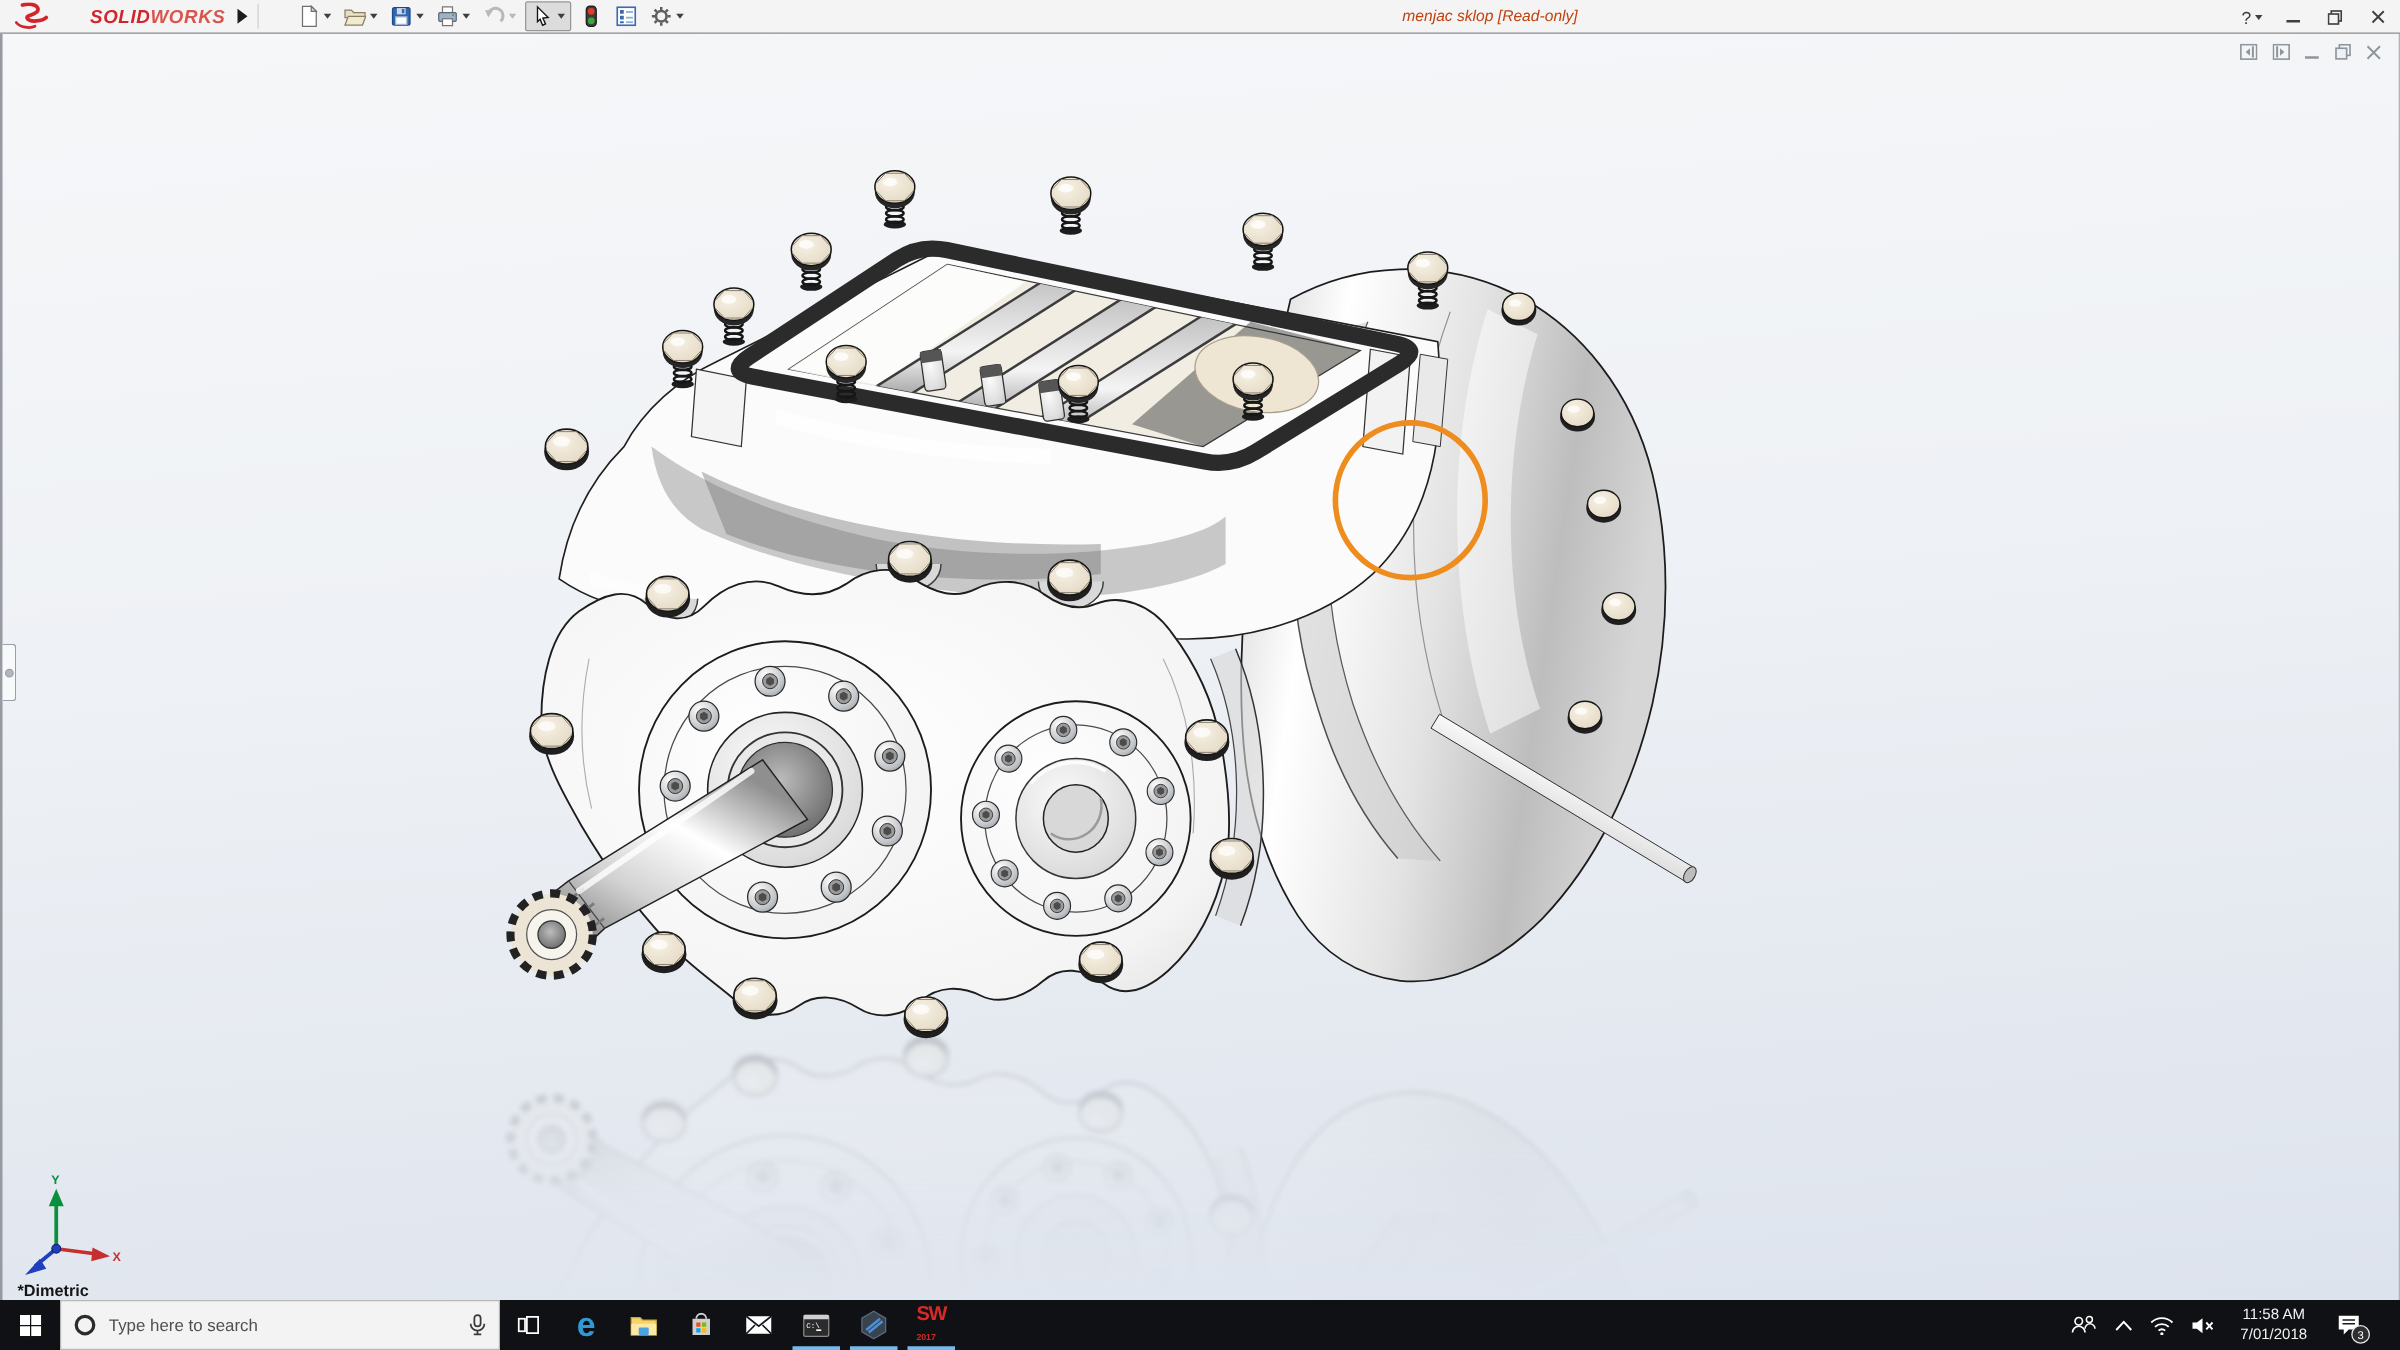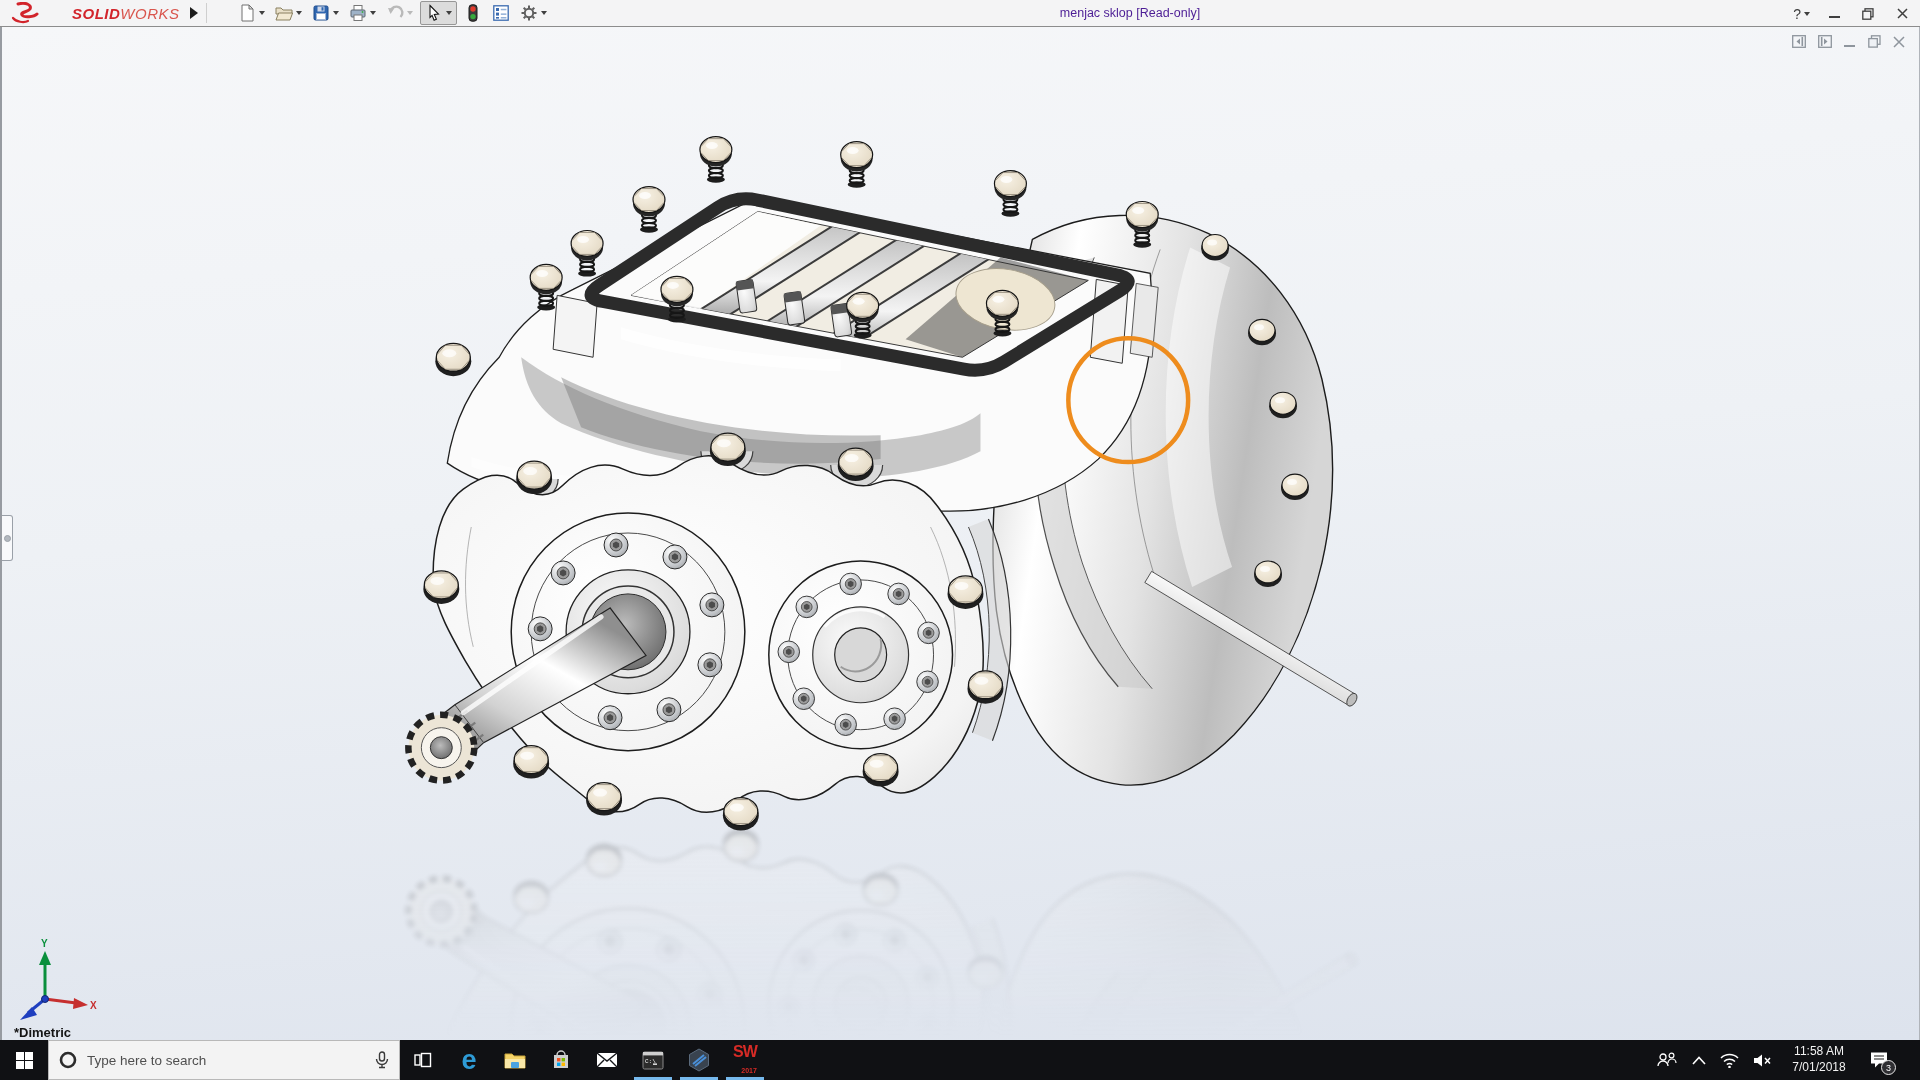--- a/index.html
+++ b/index.html
@@ -6,33 +6,33 @@
   html,body { width:1920px; height:1080px; overflow:hidden;
     font-family:"Liberation Sans", sans-serif; background:#dde3ed; }
   .window { width:1920px; height:1080px; display:flex; flex-direction:column; position:relative; }
 
   
   .titlebar { height:27px; background:#f4f4f5; border-bottom:1px solid #8c8c8c;
     display:flex; align-items:center; position:relative; flex:0 0 27px; z-index:30; }
   .logo-wrap { display:flex; align-items:center; padding-left:10px; height:100%; }
   .logo-text { font-size:15px; letter-spacing:.5px; color:#d2242b; margin-left:4px; font-style:italic; }
   .logo-text b { font-weight:bold; font-style:italic;margin-left:28px; }
-  .logo-text span.lt { font-weight:400; color:#d9554d; }
+  .logo-text span.lt { font-weight:700; color:#d9554d; }
   .flyout { margin-left:10px; width:0; height:0; border-top:6px solid transparent;
     border-bottom:6px solid transparent; border-left:8px solid #1c1c1c; }
   .tb-sep { width:1px; height:20px; background:#cfcfcf; margin:0 8px; }
   .toolbar { display:flex; align-items:center; margin-left:18px; height:100%; }
   .tb-btn { display:flex; align-items:center; height:24px; padding:0 2px; margin:0 2px; border:1px solid transparent; }
   .tb-btn svg { display:block; }
   .tb-btn.pressed { background:#dcdcdc; border:1px solid #979797; border-radius:2px; padding:0 4px; }
   .caret { width:0; height:0; border-left:3.5px solid transparent; border-right:3.5px solid transparent;
     border-top:4px solid #3f3f3f; margin-left:3px; }
   .caret.dis { border-top-color:#b9b9b9; }
-  .win-title { position:absolute; left:1130px; top:50%; transform:translate(-50%,-50%);
-    font-size:12.5px; color:#4c1d95; white-space:nowrap; }
+  .win-title { position:absolute; left:1192px; top:50%; transform:translate(-50%,-50%);
+    font-size:12.5px; color:#c2410c; white-space:nowrap;font-style:italic; }
   .tb-right { position:absolute; right:8px; top:0; height:27px; display:flex; align-items:center; gap:14px; }
   .help-q { font-size:14px; color:#3c3c3c; }
   .wc { display:flex; align-items:center; justify-content:center; width:20px; height:20px; }
 
   
   .viewport { flex:1 1 auto; position:relative; overflow:hidden;
     background:linear-gradient(175deg,#f6f7f9 0%,#eef1f5 45%,#dde3ed 100%);
     border-left:2px solid #979ba1; border-right:1px solid #b0b4ba; }
   .doc-controls { position:absolute; top:8px; right:14px; display:flex; align-items:center; gap:12px; z-index:20; }
   .doc-controls svg { display:block; }
@@ -520,21 +520,21 @@
       <div class="indicator"></div>
     </div>
     <div class="tb-app">
       <svg width="22" height="24" viewBox="0 0 22 24">
         <polygon points="11,1 20.5,6.5 20.5,17.5 11,23 1.5,17.5 1.5,6.5" fill="#39434f" stroke="#5b6b7d"></polygon>
         <path d="M5,16 L16,7 M7,18 L18,9" stroke="#4a90d9" stroke-width="2"></path>
       </svg>
       <div class="indicator"></div>
     </div>
     <div class="tb-app">
-      <div style="position:relative;line-height:1;text-align:right;">
+      <div style="position:relative;line-height:1;text-align:left;">
         <span style="color:#d62b26;font-size:16px;font-weight:bold;letter-spacing:-1px;">SW</span><br>
         <span style="color:#d62b26;font-size:7px;font-weight:bold;">2017</span>
       </div>
       <div class="indicator"></div>
     </div>
 
     <div class="tray">
       <svg width="22" height="16" viewBox="0 0 22 16">
         <circle cx="7" cy="5" r="3" fill="none" stroke="#ffffff" stroke-width="1.3"></circle>
         <path d="M2,14 a5,5 0 0 1 10,0" fill="none" stroke="#ffffff" stroke-width="1.3"></path>

